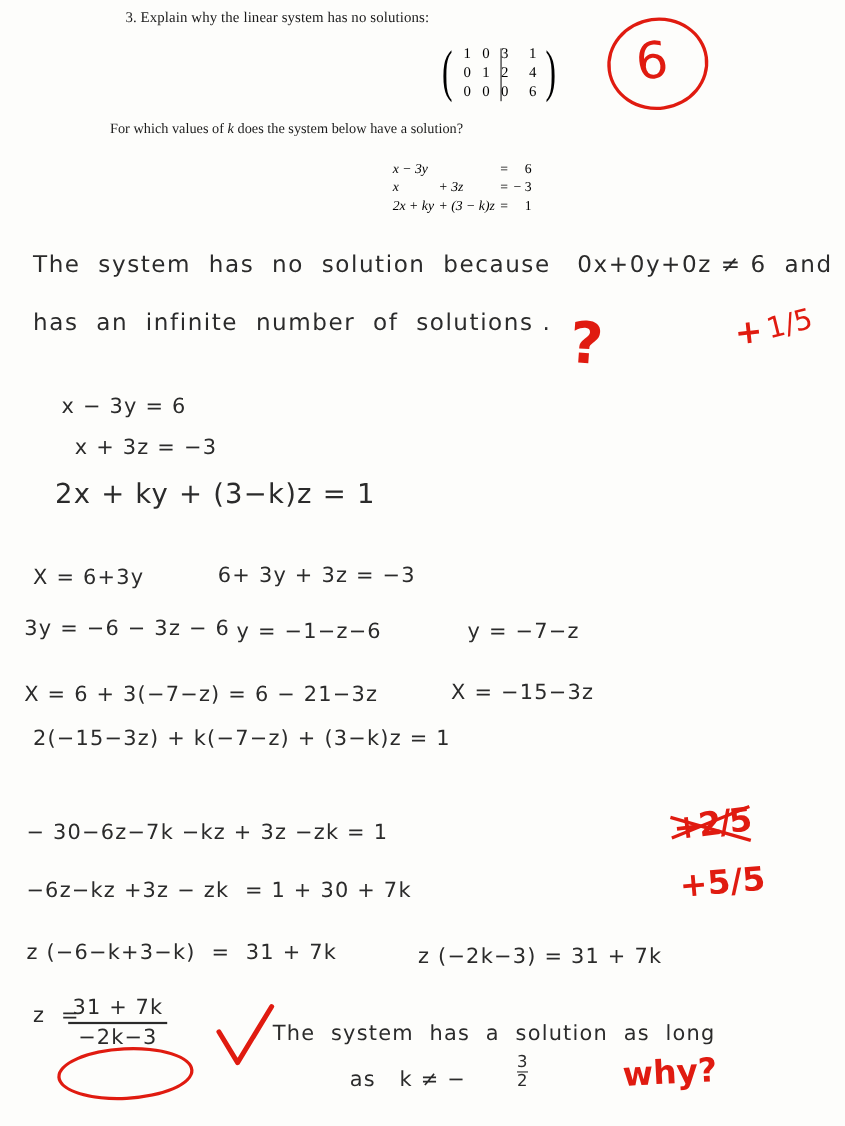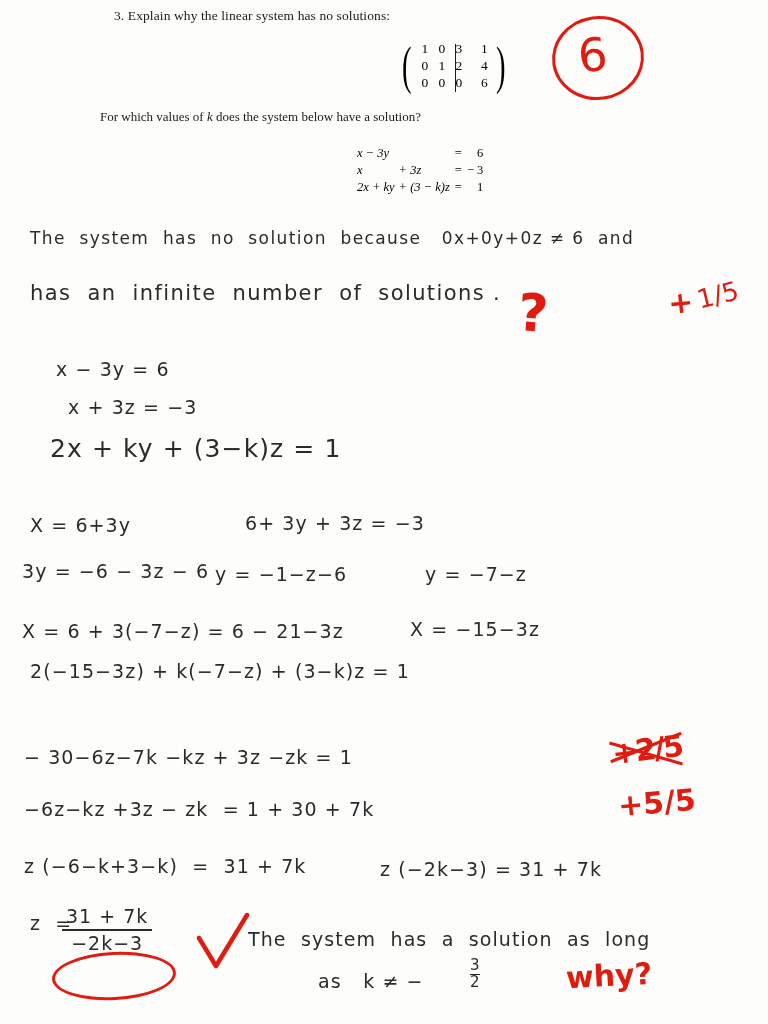--- a/index.html
+++ b/index.html
@@ -92,29 +92,29 @@
 
   
   .hand {
     position: absolute;
     font-family: "DejaVu Sans", sans-serif;
     color: #2b2b2b;
     font-weight: 400;
     white-space: pre;
     letter-spacing: 1.1px;
   }
-  .hand.l1 { left: 30px;  top: 228px;  font-size: 17px; letter-spacing: 1.4px; text-align: center; }
+  .hand.l1 { left: 30px;  top: 228px;  font-size: 21px; letter-spacing: 1.4px; text-align: center; }
   .hand.l2 { left: 30px;  top: 281px;  font-size: 21px; letter-spacing: 1.4px; }
 
   .hand.e1 { left: 56px;  top: 358px;  font-size: 19px; }
   .hand.e2 { left: 56px;  top: 396px;  font-size: 19px; margin-left: 12px; }
   .hand.e3 { left: 50px;  top: 434px;  font-size: 25px; }
 
   .hand.e4 { left: 30px;  top: 514px;  font-size: 19px; }
-  .hand.e5 { left: 198px; top: 512px;  font-size: 19px; margin-left: 47px; }
+  .hand.e5 { left: 198px; top: 512px;  font-size: 19px; }
 
   .hand.e6 { left: 22px;  top: 560px;  font-size: 19px; }
   .hand.e7 { left: 215px; top: 563px;  font-size: 19px; }
   .hand.e8 { left: 425px; top: 563px;  font-size: 19px; }
 
   .hand.e9  { left: 22px;  top: 620px; font-size: 19px; }
   .hand.e10 { left: 410px; top: 618px; font-size: 19px; }
 
   .hand.e11 { left: 30px;  top: 660px; font-size: 19px; }
   .hand.e12 { left: 24px;  top: 746px; font-size: 19px; }

